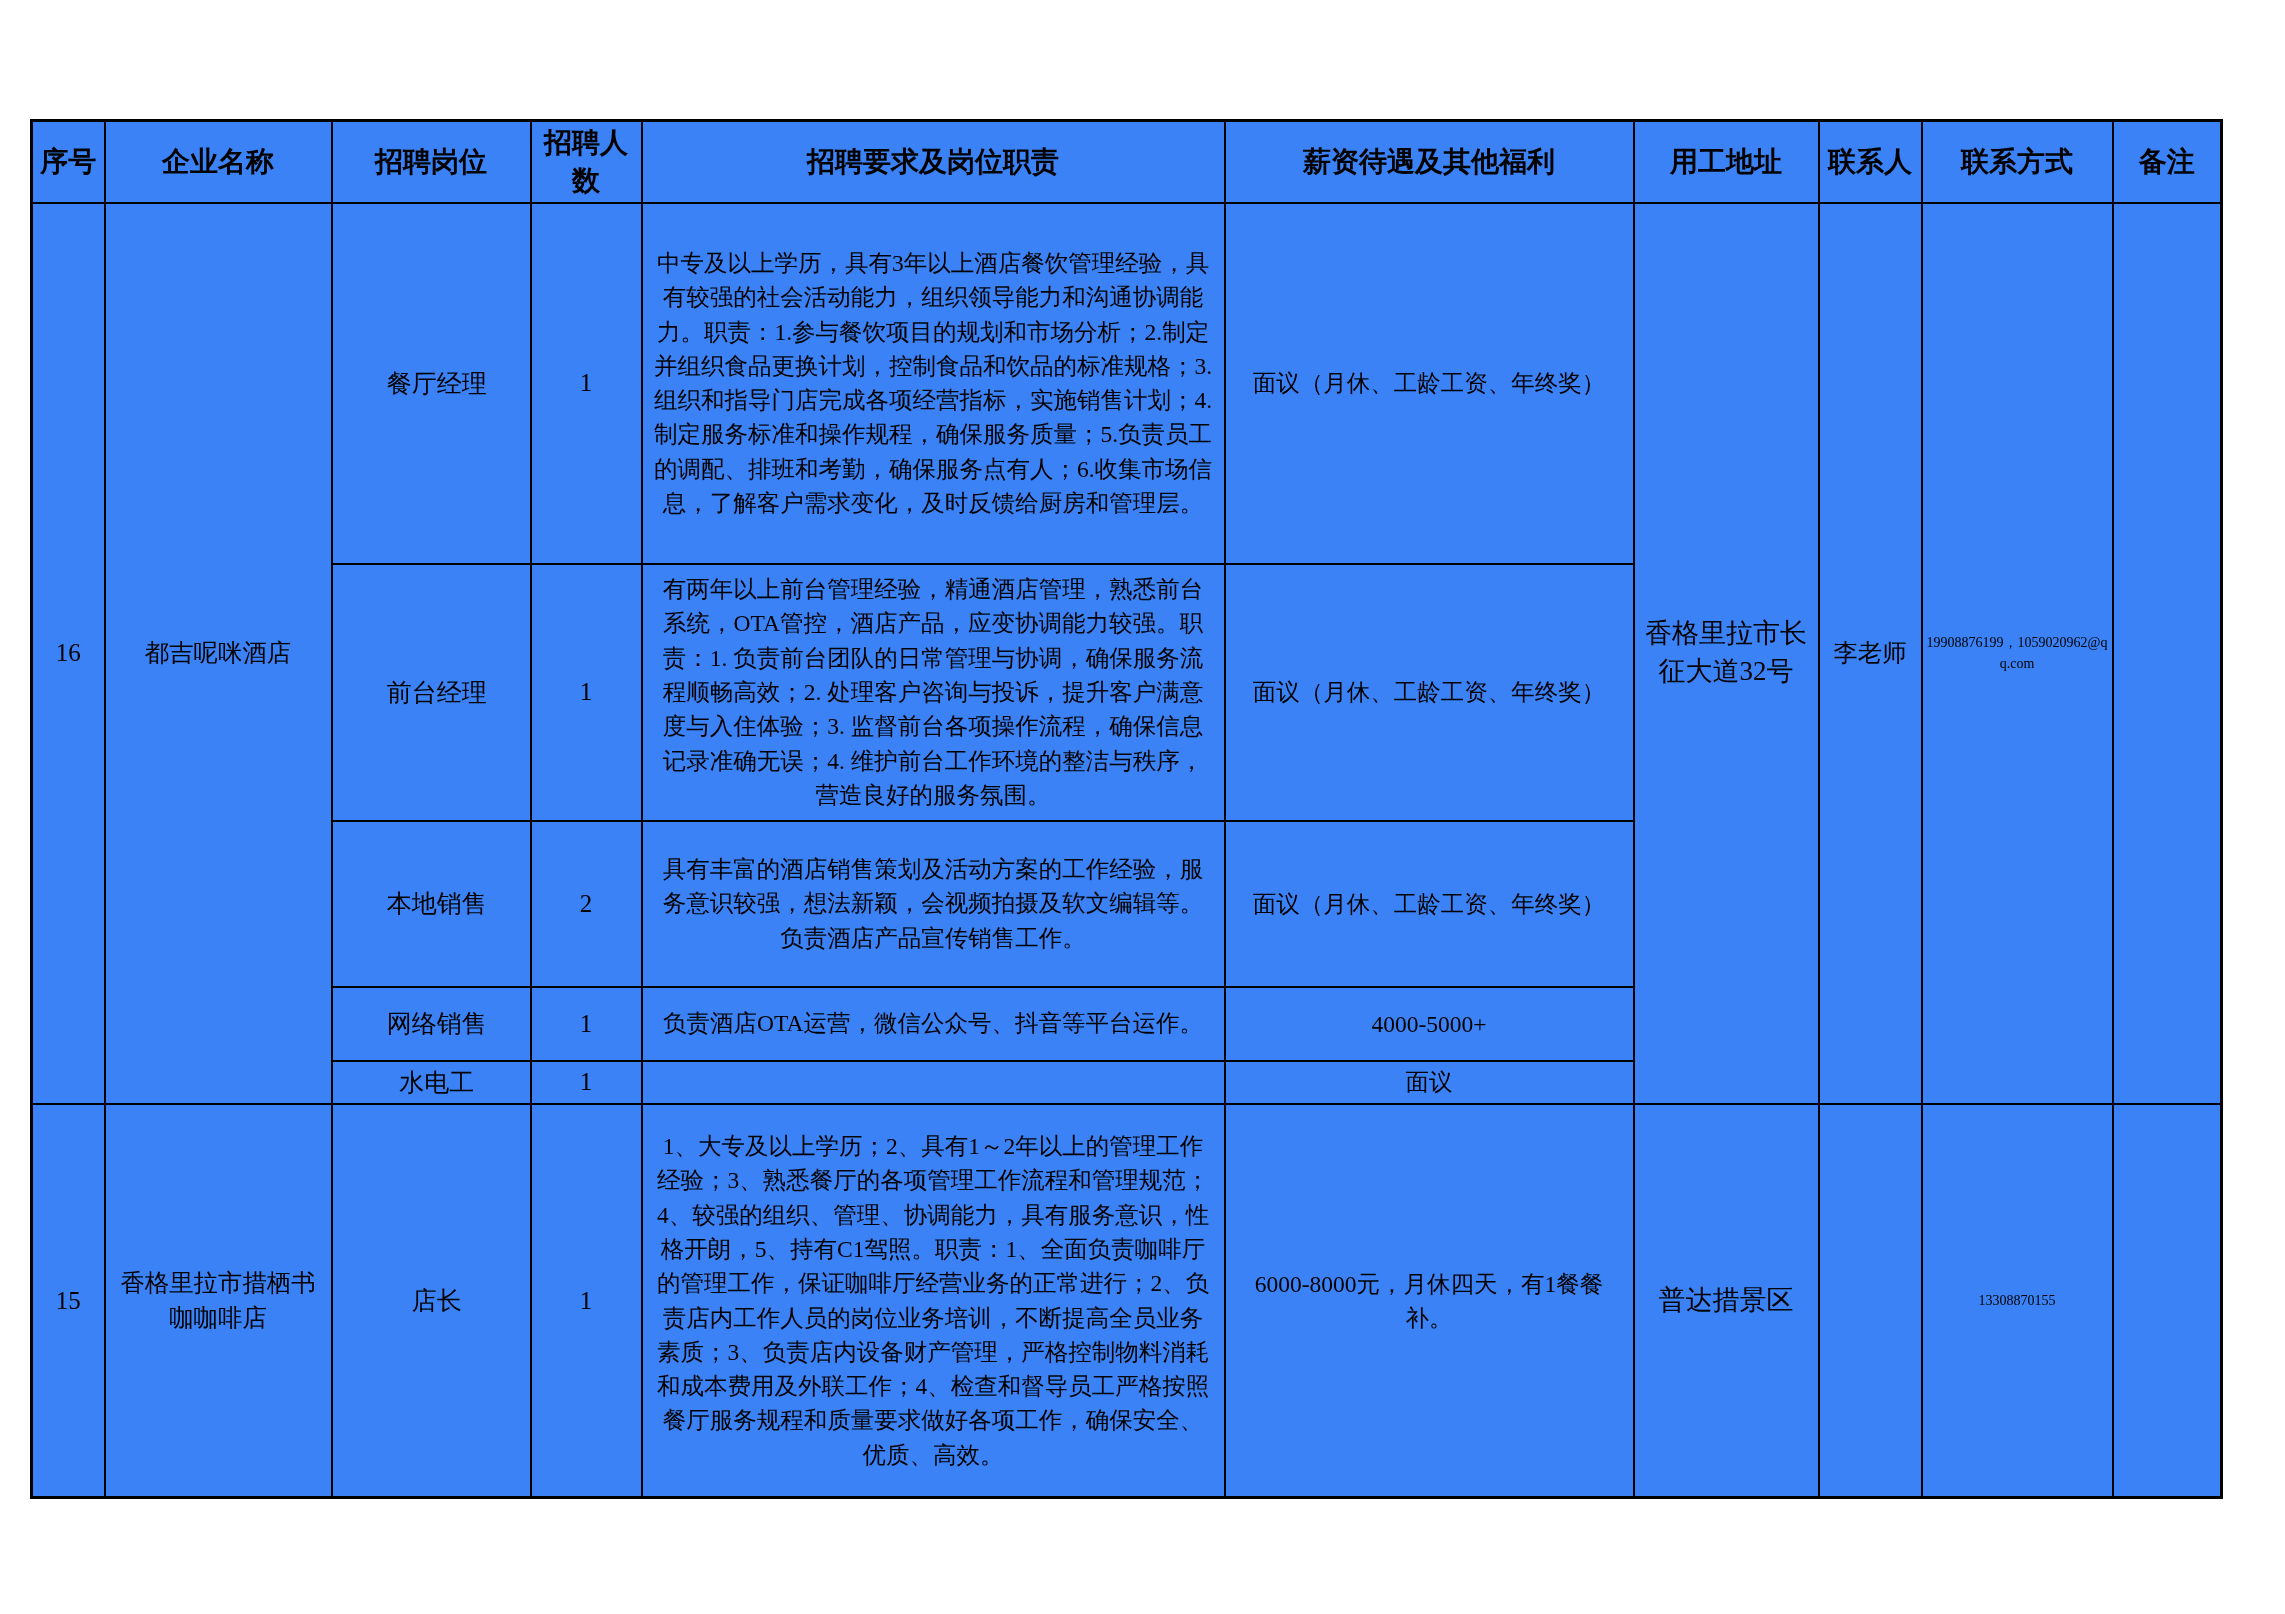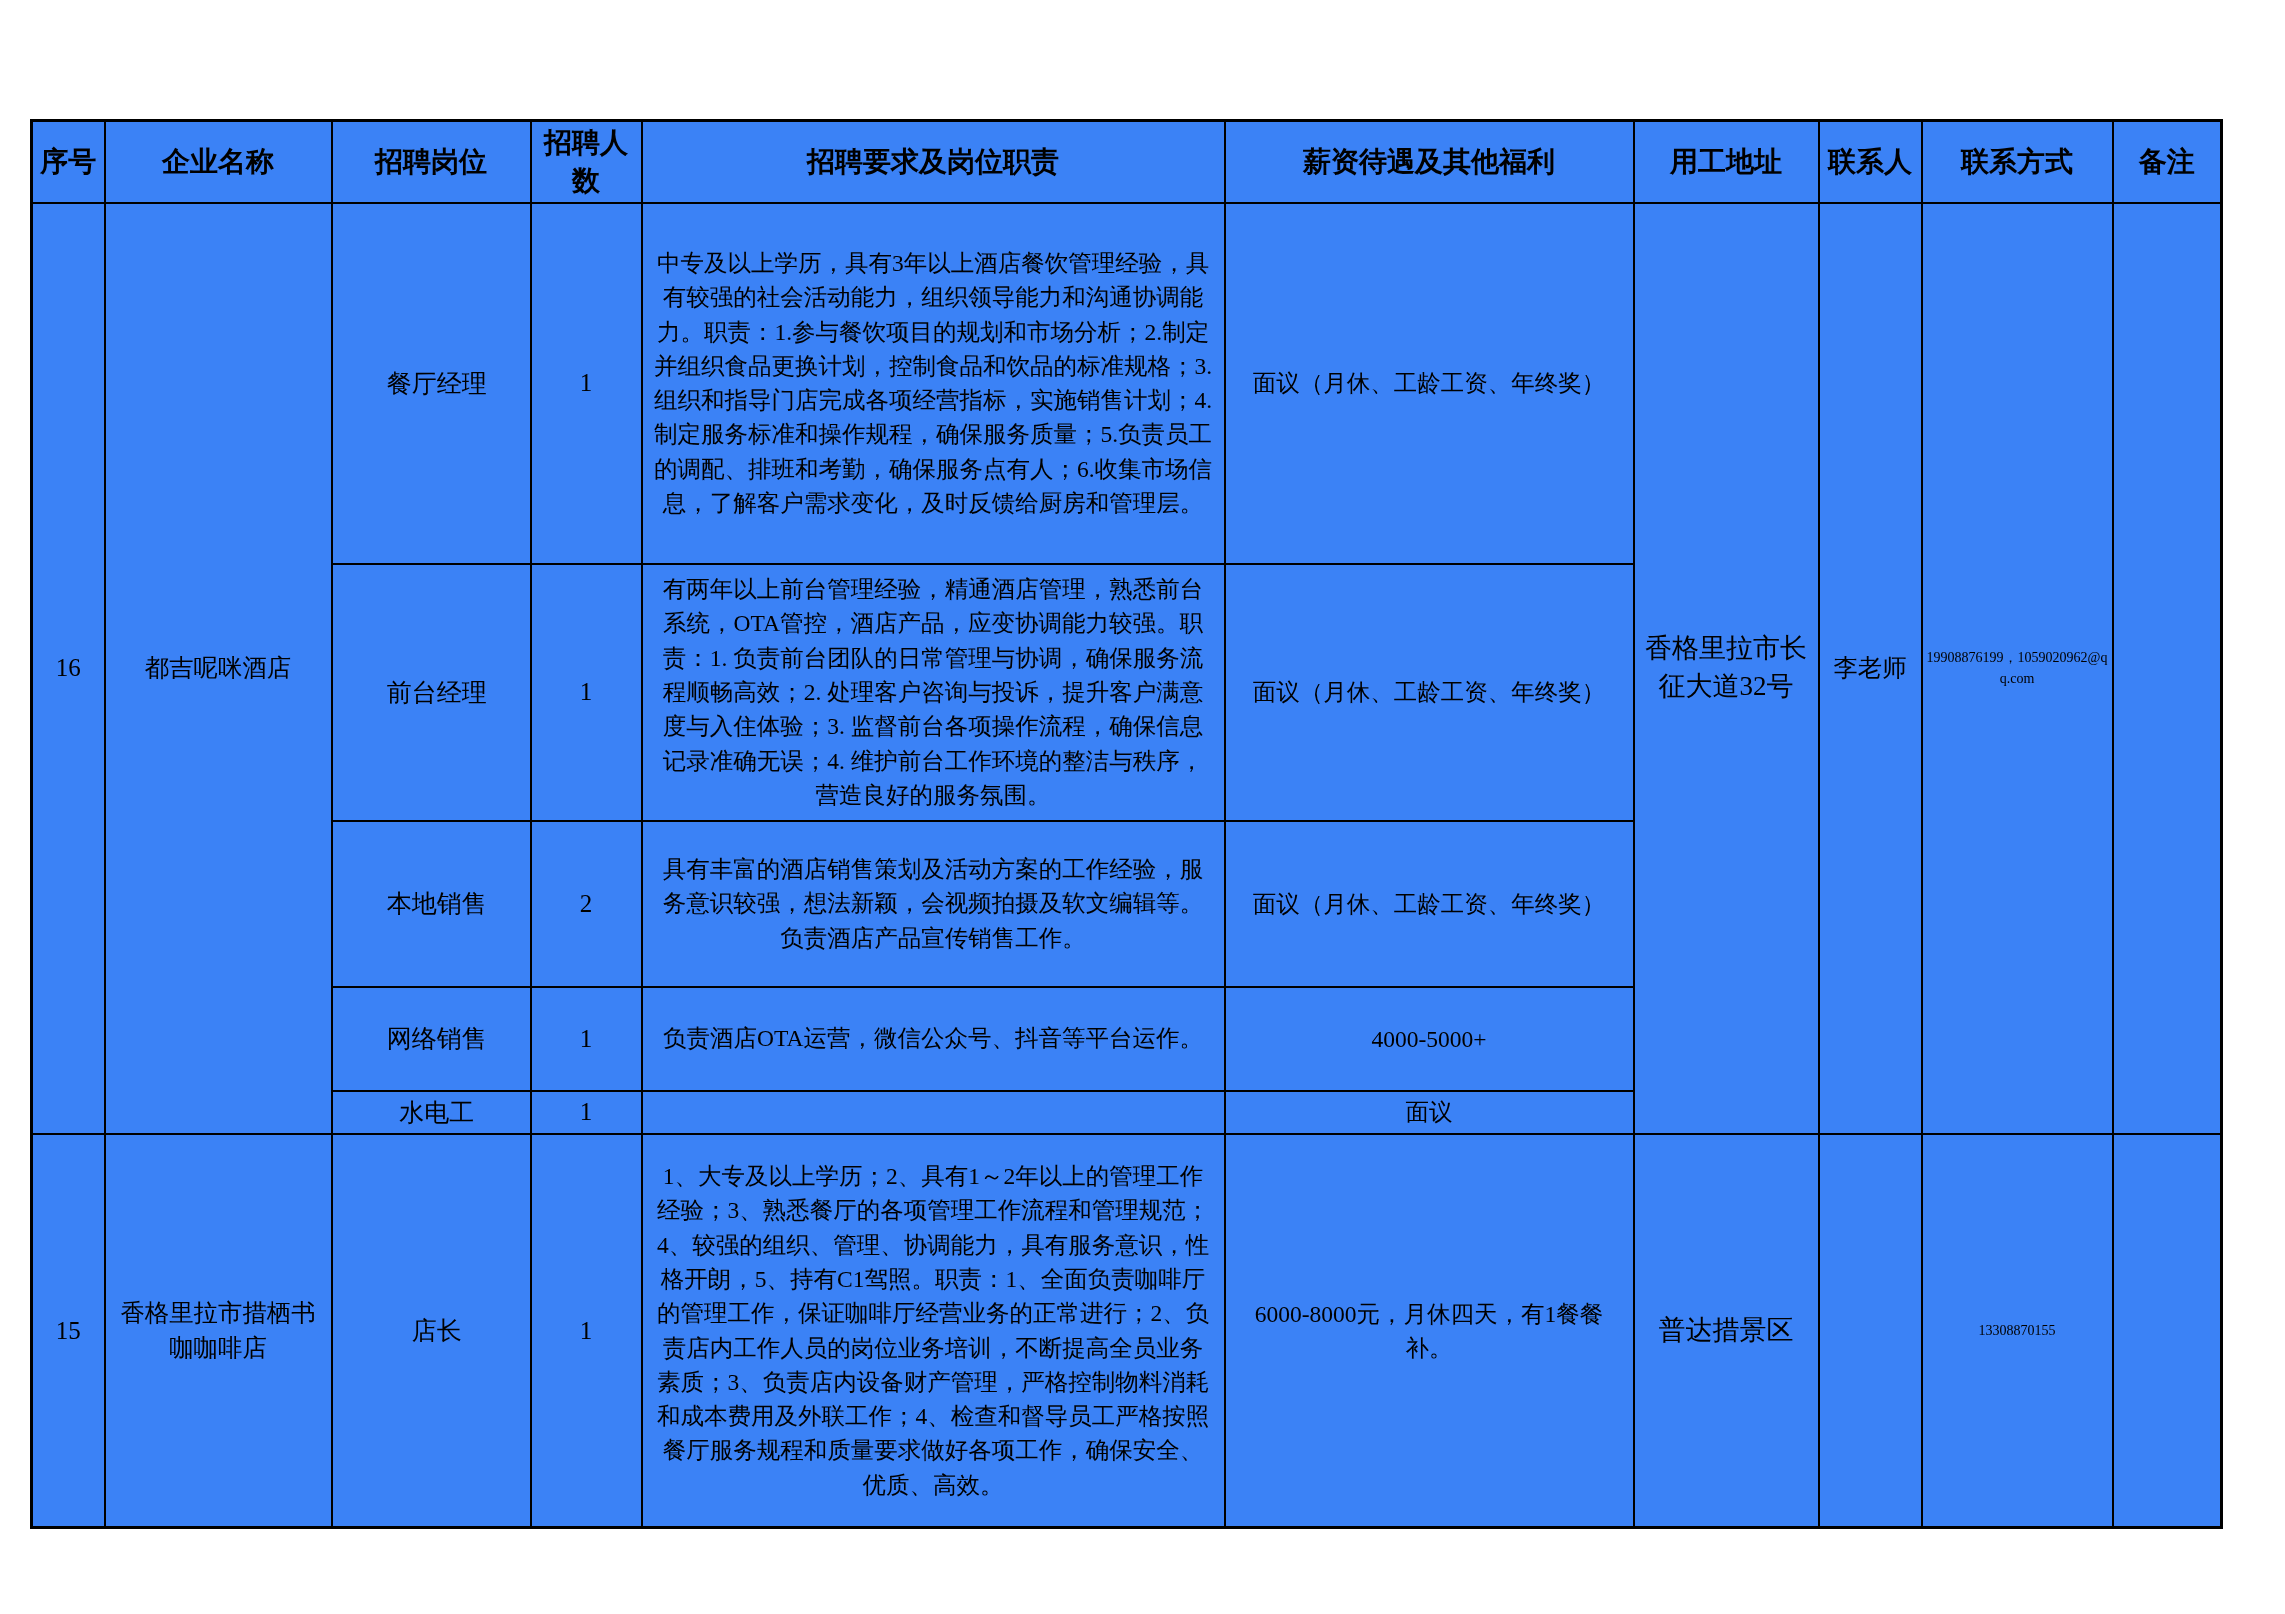--- a/index.html
+++ b/index.html
@@ -100,21 +100,21 @@
     <td class="cell-salary">面议（月休、工龄工资、年终奖）</td>
   </tr>
 
   <tr style="height:166px">
     <td class="cell-pos">本地销售</td>
     <td class="cell-count">2</td>
     <td class="cell-req">具有丰富的酒店销售策划及活动方案的工作经验，服务意识较强，想法新颖，会视频拍摄及软文编辑等。负责酒店产品宣传销售工作。</td>
     <td class="cell-salary">面议（月休、工龄工资、年终奖）</td>
   </tr>
 
-  <tr style="height:104px">
+  <tr style="height:74px">
     <td class="cell-pos">网络销售</td>
     <td class="cell-count">1</td>
     <td class="cell-req">负责酒店OTA运营，微信公众号、抖音等平台运作。</td>
     <td class="cell-salary">4000-5000+</td>
   </tr>
 
   <tr style="height:40px">
     <td class="cell-pos">水电工</td>
     <td class="cell-count">1</td>
     <td class="cell-req"></td>

